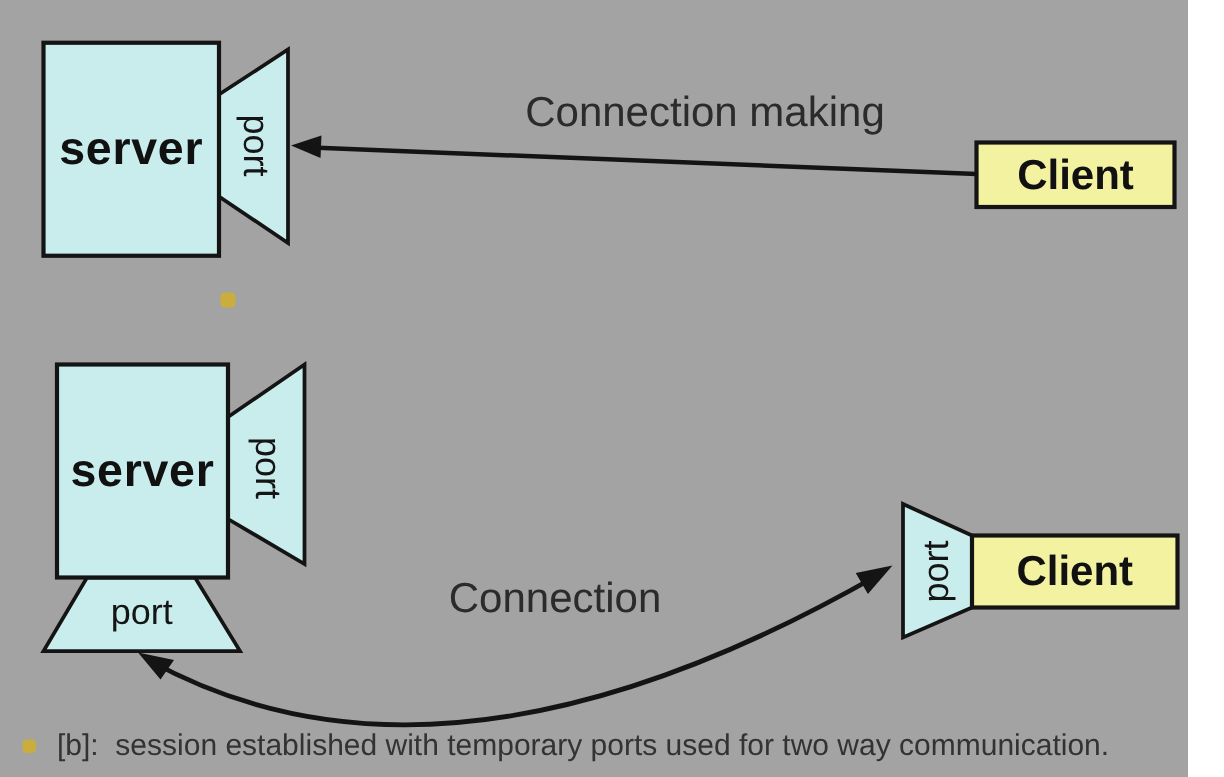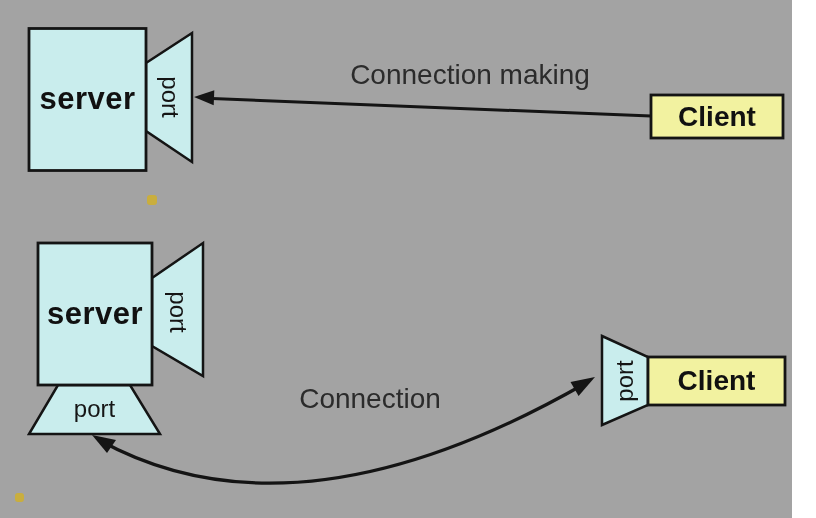--- a/index.html
+++ b/index.html
@@ -82,14 +82,15 @@
 
   <div class="lbl arrow-label" style="left:290px;top:384px;width:160px;height:30px;">Connection</div>
 
   <div class="lbl port-label rot-ccw" style="left:602px;top:336px;width:46px;height:89px;">
     <span>port</span>
   </div>
 
   <div class="lbl client-label" style="left:648px;top:357px;width:137px;height:48px;">Client</div>
 
   <div class="bullet" style="left:15px;top:493px;width:9px;height:9px;"></div>
+  <div class="caption" style="left:38px;top:486px;">[b]:  session established with temporary ports used for two way communication.</div>
 
 </div>
 
 </body></html>

